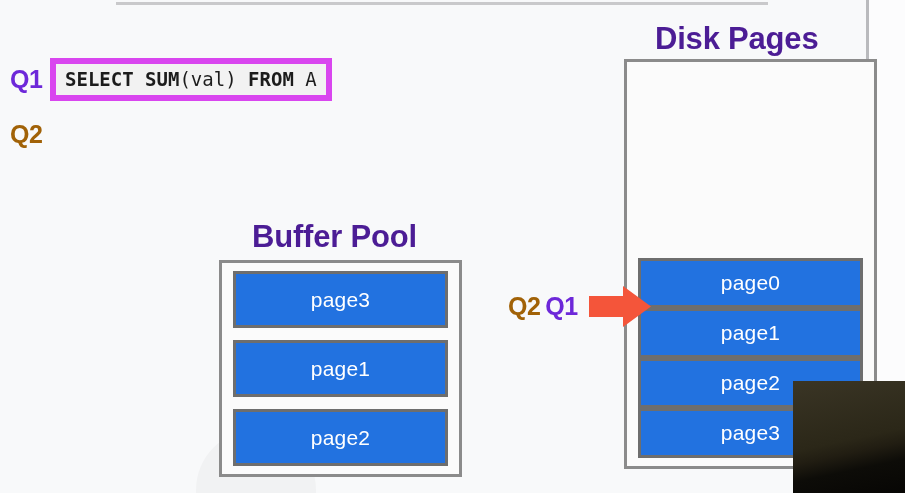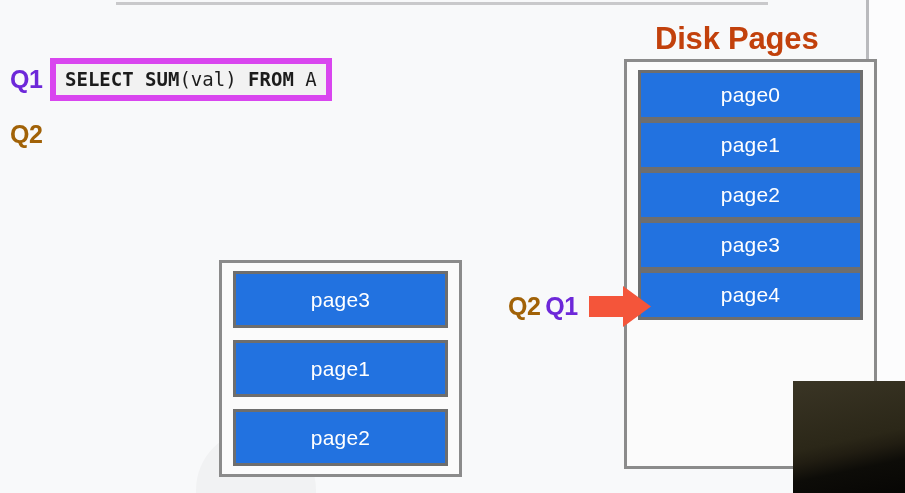--- a/index.html
+++ b/index.html
@@ -91,21 +91,21 @@
     line-height: 1.18;
     color: #1c1c1c;
     white-space: pre;
   }
   .sql-box .kw  { font-weight: bold; }
   .sql-box .pl  { font-weight: normal; }
 
   
   .section-title {
     position: absolute;
-    color: #c2410c;
+    color: #4c1d95;
     font-weight: bold;
     font-size: 31px;
     letter-spacing: -0.2px;
     white-space: nowrap;
   }
   #title-disk-pages  { left: 655px; top: 21px; }
   #title-buffer-pool { left: 252px; top: 219px; }
 
   
   .stack {
@@ -115,21 +115,21 @@
     box-sizing: border-box;
     padding: 8px 11px;
     display: flex;
     flex-direction: column;
   }
   #stack-disk-pages {
     left: 624px;
     top: 59px;
     width: 253px;
     height: 410px;
-    justify-content: flex-start;
+    justify-content: flex-end;
   }
   #stack-buffer-pool {
     left: 219px;
     top: 260px;
     width: 243px;
     height: 217px;
     justify-content: space-between;
   }
 
   .page-box {
@@ -199,23 +199,23 @@
   <div class="query-row" id="query-row-q2">
     <span class="query-tag dark">Q2</span>
   </div>
 
   <div class="section-title" id="title-disk-pages">Disk Pages</div>
   <div class="stack" id="stack-disk-pages">
     <div class="page-box">page0</div>
     <div class="page-box">page1</div>
     <div class="page-box">page2</div>
     <div class="page-box">page3</div>
-    <div class="page-box">page4</div>
-  </div>
-
+  </div>
+
+  <div class="section-title" id="title-buffer-pool">Buffer Pool</div>
   <div class="stack" id="stack-buffer-pool">
     <div class="page-box">page3</div>
     <div class="page-box">page1</div>
     <div class="page-box">page2</div>
   </div>
 
   <div id="access-marker">
     <span class="query-tag dark">Q2</span>
     <span class="query-tag accent">Q1</span>
     <svg id="arrow-to-page3" viewBox="0 0 62 41">

